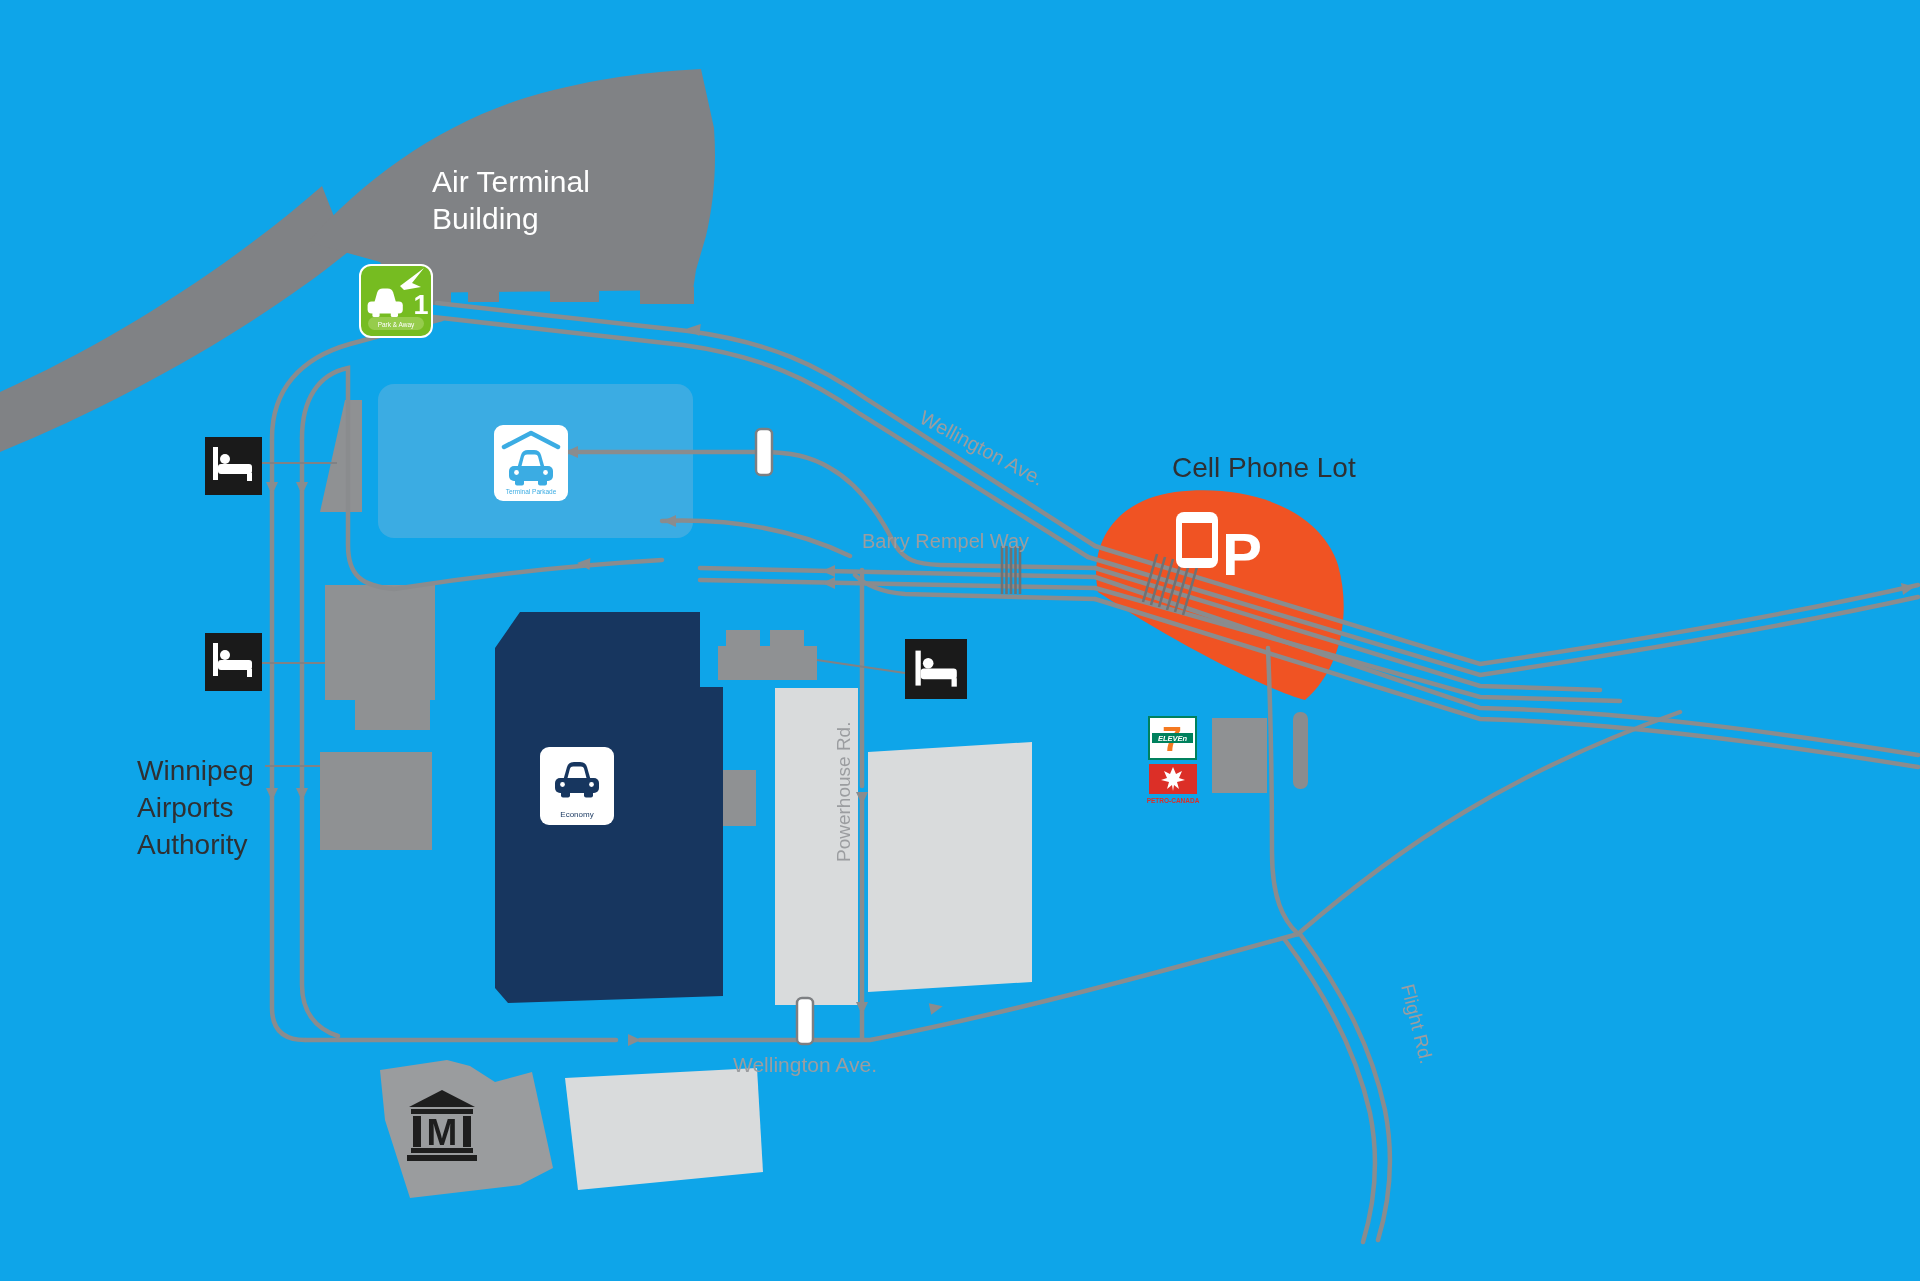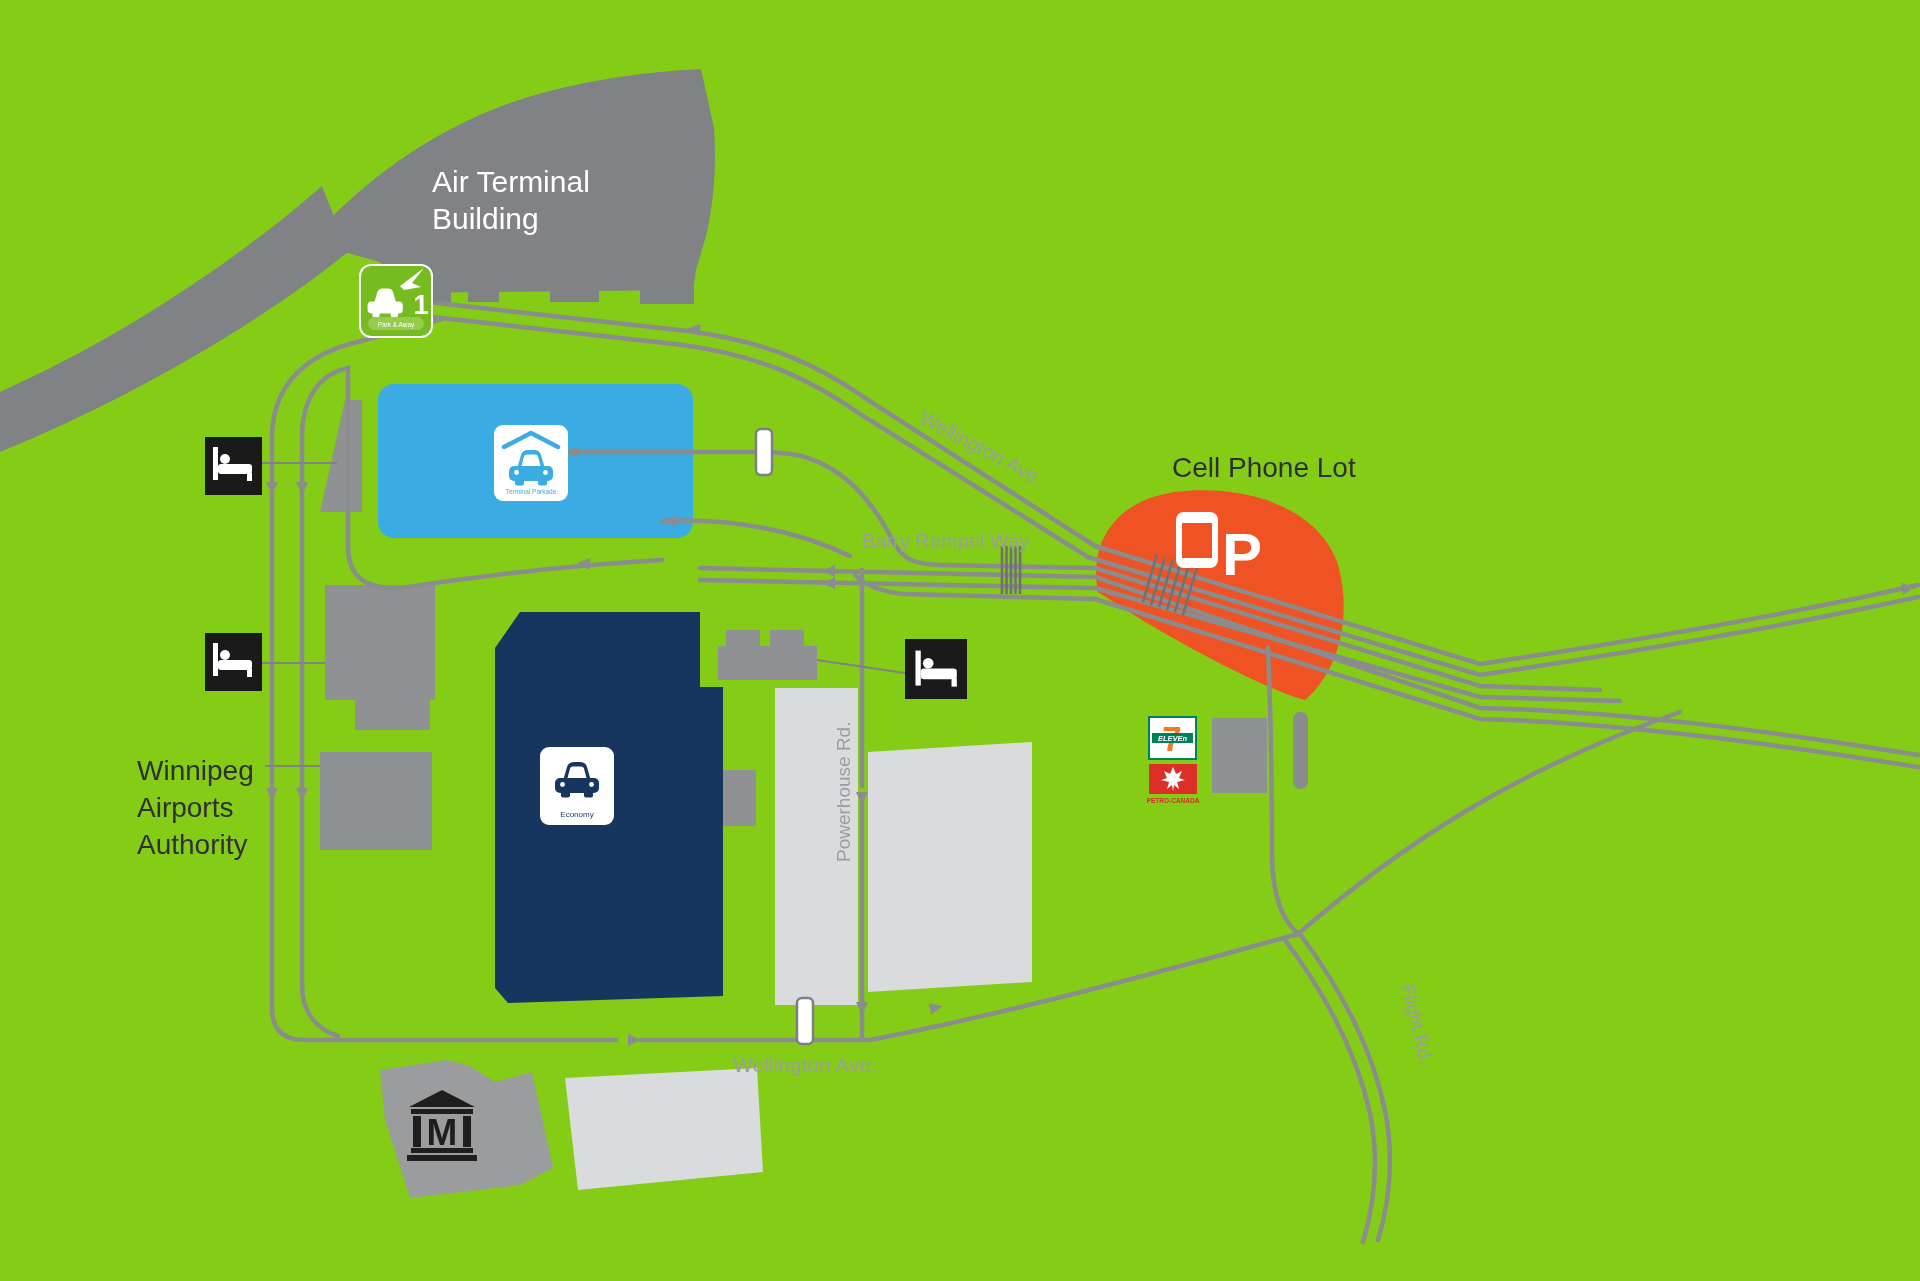--- a/index.html
+++ b/index.html
@@ -1,16 +1,16 @@
 <!DOCTYPE html>
 <html><head>
 <meta charset="utf-8">
 <style>
   html,body{margin:0;padding:0;background:#ffffff;}
-  .stage{position:relative;width:1920px;height:1281px;overflow:hidden;background:#84cc16;}
+  .stage{position:relative;width:1920px;height:1281px;overflow:hidden;background:#0ea5e9;}
   svg{position:absolute;left:0;top:0;}
   svg text{font-family:"Liberation Sans", sans-serif;}
   .lbl-gray{fill:#9b9da0;}
   .lbl-dark{fill:#2f3033;}
 </style>
 </head>
 <body>
 
 <div class="stage">
 <svg width="1920" height="1281" viewBox="0 0 1920 1281">

